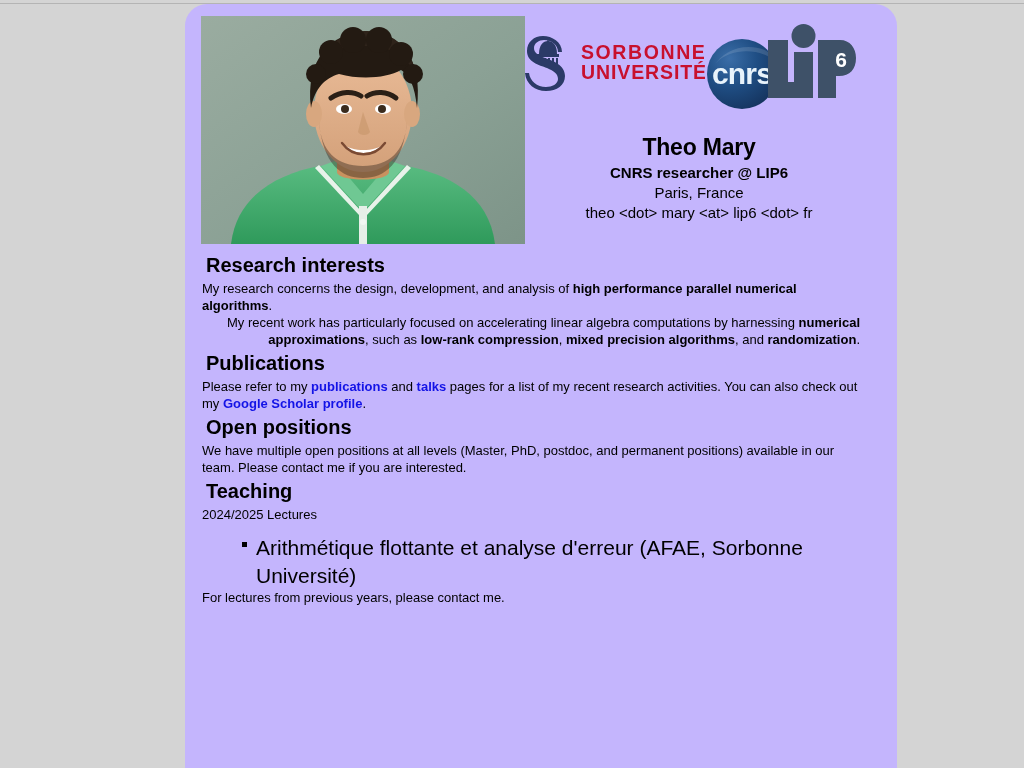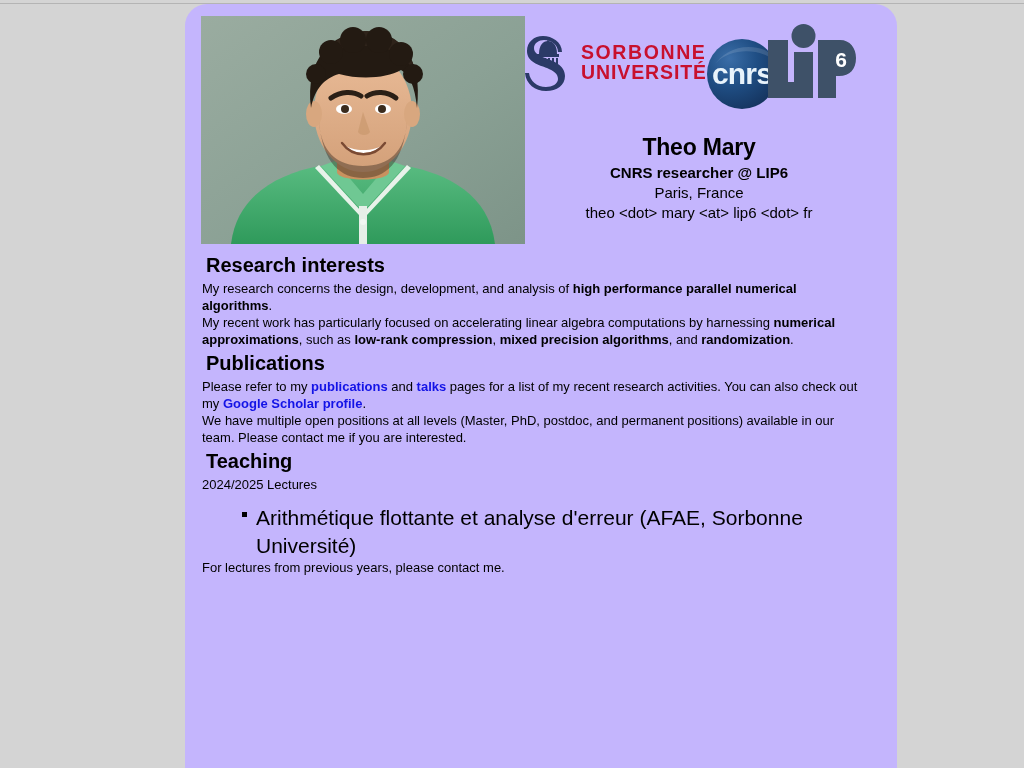--- a/index.html
+++ b/index.html
@@ -121,21 +121,21 @@
   .sec-open      { margin-top: 28px; }
   .sec-teach     { margin-top: 28px; }
 
   p.para {
     font-size: 13px;
     line-height: 1.31;
     color: #000;
     margin: 0;
   }
   .p-r1 { margin-top: 21px; }
-  .p-r2 { margin-top: 20px; }
+  .p-r2 { margin-top: 20px; text-align: right; }
   .p-pubs { margin-top: 22px; }
   .p-open { margin-top: 23px; }
   .p-teach-intro { margin-top: 21px; }
   .p-teach-out { margin-top: 15px; }
 
   b { font-weight: bold; }
   a.link {
     color: #1313e6;
     font-weight: bold;
     text-decoration: none;
@@ -309,20 +309,21 @@
     <h2 class="section sec-research">Research interests</h2>
 
     <p class="para p-r1"><span>My research concerns the design, development, and analysis of </span><b>high performance parallel numerical algorithms</b><span>.</span></p>
 
     <p class="para p-r2"><span>My recent work has particularly focused on accelerating linear algebra computations by harnessing </span><b>numerical approximations</b><span>, such as </span><b>low-rank compression</b><span>, </span><b>mixed precision algorithms</b><span>, and </span><b>randomization</b><span>.</span></p>
 
     <h2 class="section sec-pubs">Publications</h2>
 
     <p class="para p-pubs"><span>Please refer to my </span><a class="link">publications</a><span> and </span><a class="link">talks</a><span> pages for a list of my recent research activities. You can also check out my </span><a class="link">Google Scholar profile</a><span>.</span></p>
 
+    <h2 class="section sec-open">Open positions</h2>
 
     <p class="para p-open">We have multiple open positions at all levels (Master, PhD, postdoc, and permanent positions) available in our team. Please contact me if you are interested.</p>
 
     <h2 class="section sec-teach">Teaching</h2>
 
     <p class="para p-teach-intro">2024/2025 Lectures</p>
 
     <ul class="lectures">
       <li>Arithmétique flottante et analyse d'erreur (AFAE, Sorbonne Université)</li>
     </ul>

